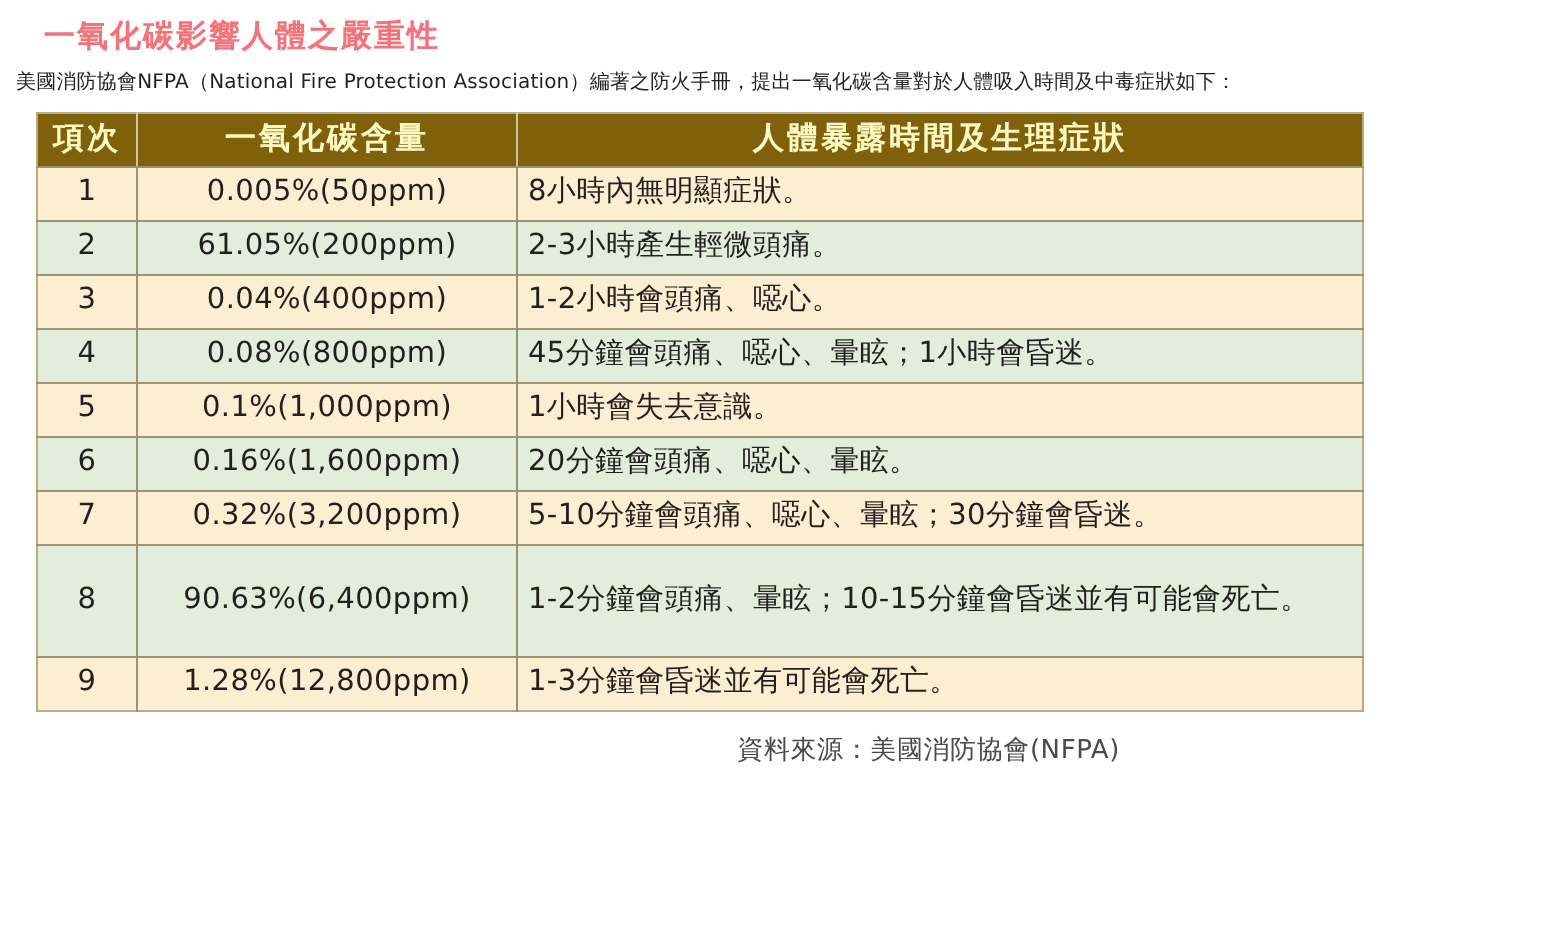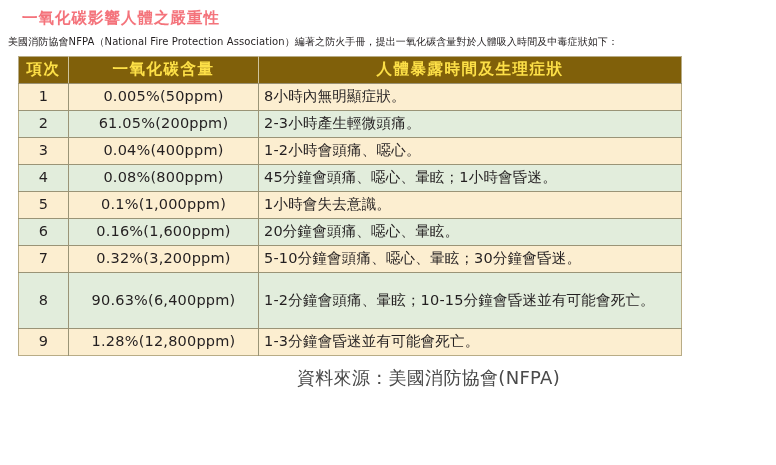--- a/index.html
+++ b/index.html
@@ -46,21 +46,21 @@
     table-layout: fixed;
     width: 663px;
     border: 1px solid #b8ac86;
   }
   table.co-table col.c1 { width: 50px; }
   table.co-table col.c2 { width: 190px; }
   table.co-table col.c3 { width: 423px; }
 
   table.co-table thead th {
     background: #80600a;
-    color: #fde047;
+    color: #fef9c3;
     font-size: 15.5px;
     font-weight: 700;
     letter-spacing: 1.5px;
     padding: 3px 4px 4px 4px;
     text-align: center;
     border-right: 1px solid #cfc49d;
     border-bottom: 1px solid #9a9174;
     line-height: 1.25;
   }
   table.co-table thead th:last-child { border-right: none; }
@@ -84,21 +84,21 @@
 
   tr.row-odd td { background: #fceed0; }
   tr.row-even td { background: #e2eddc; }
 
   tr.row-tall td { height: 50px; }
 
   .source {
     margin: 0;
     padding: 10px 96px 0 0;
     text-align: right;
-    font-size: 18px;
+    font-size: 13px;
     color: #4a4a4a;
     letter-spacing: 0.3px;
   }
 </style>
 </head>
 <body>
 
 <div class="page">
 
   <h1 class="doc-title">一氧化碳影響人體之嚴重性</h1>

